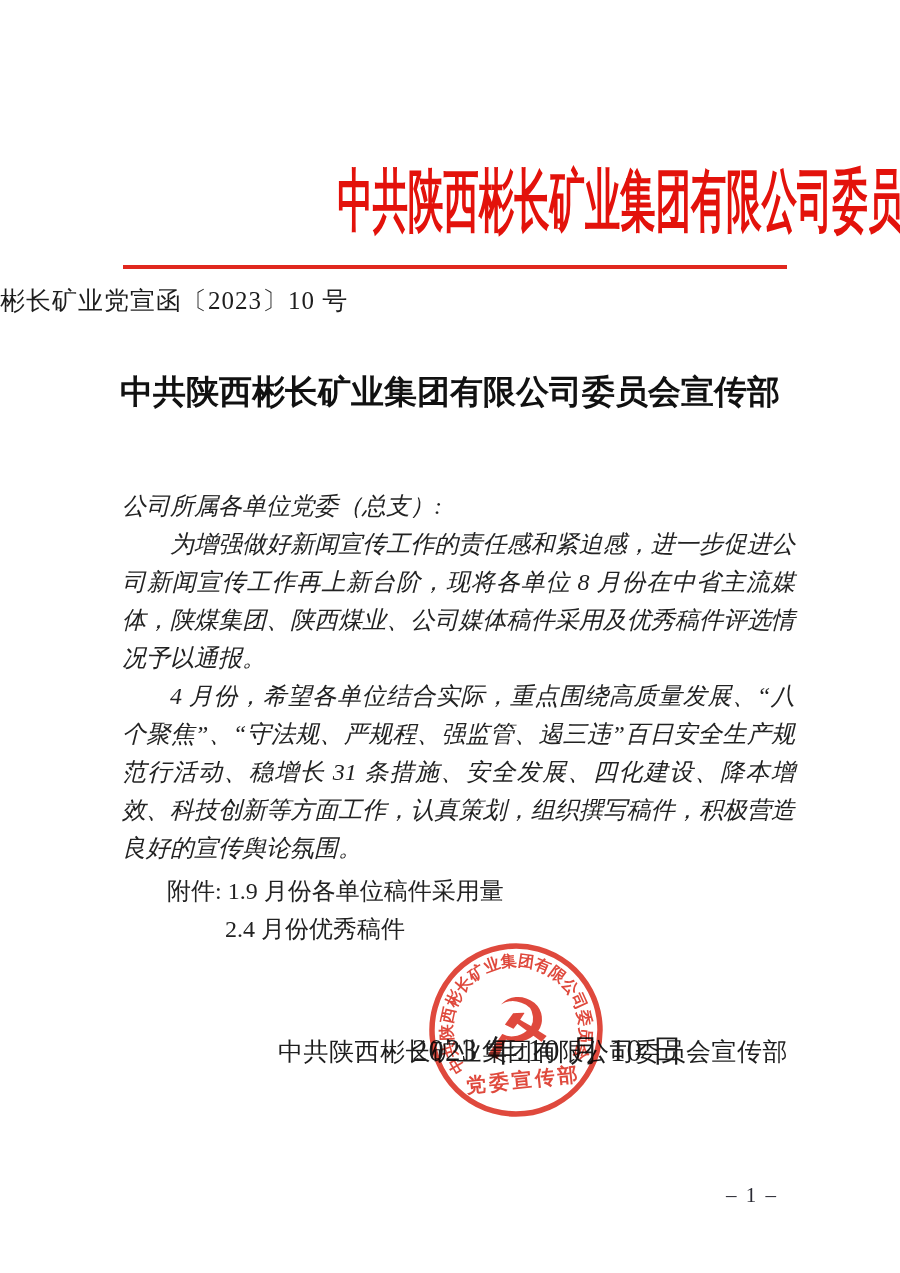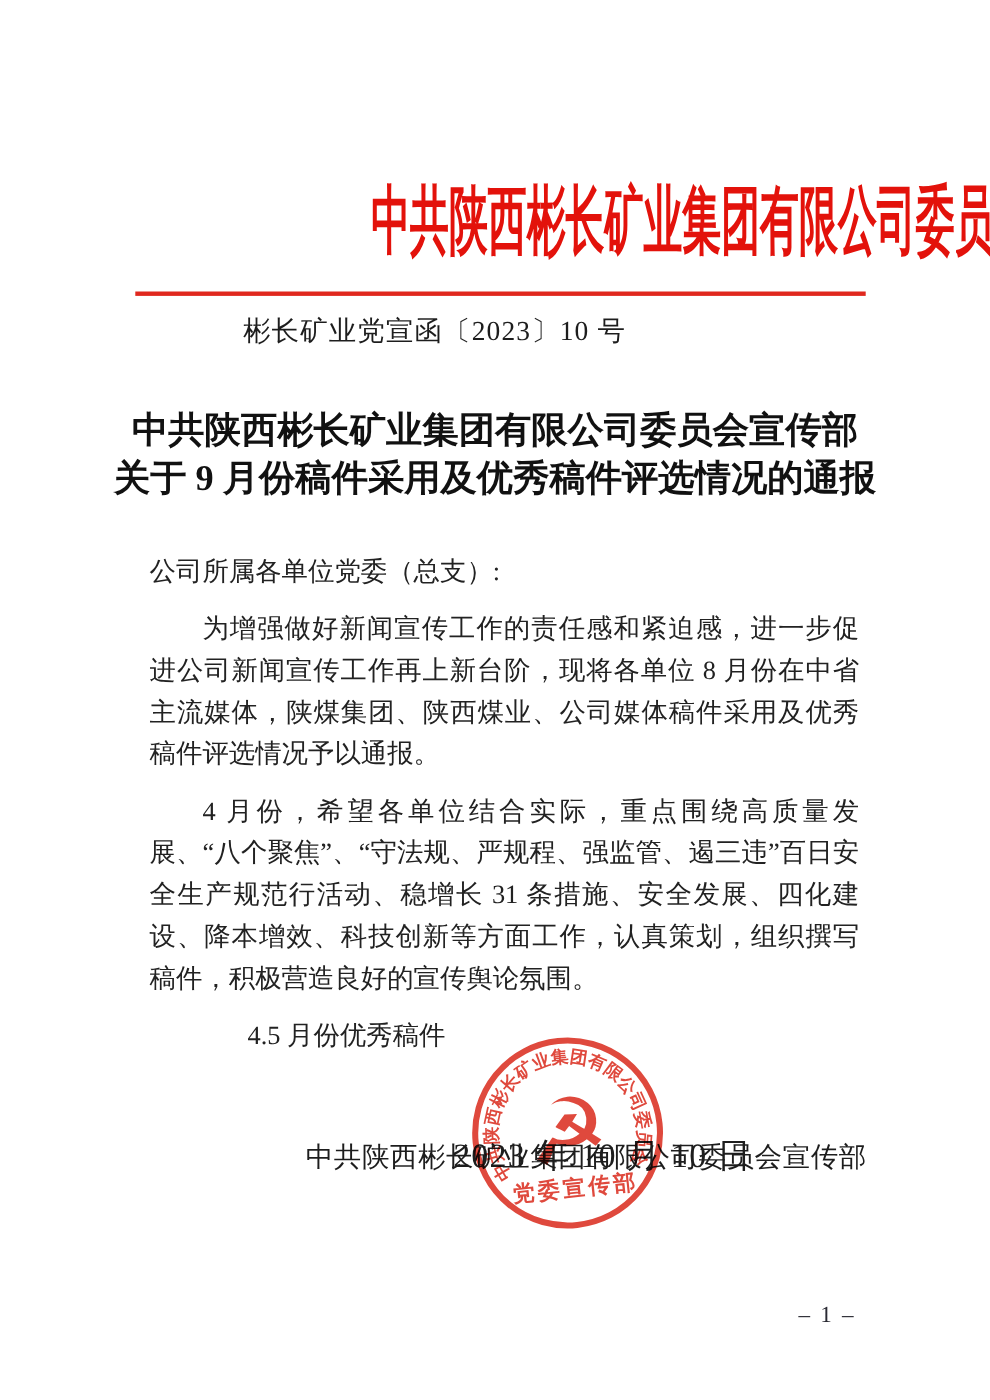--- a/index.html
+++ b/index.html
@@ -7,28 +7,28 @@
     position:relative;width:900px;height:1273px;background:#ffffff;overflow:hidden;
     font-family:"Liberation Serif","DejaVu Serif",serif;color:#1d1d1d;
   }
   
   .red-header{position:absolute;top:164px;left:0;width:100%;text-align:center;line-height:74px;}
   .red-header .stretch{
     display:inline-block;white-space:nowrap;font-weight:bold;font-size:68px;
     transform:translateX(11px) scaleX(0.52);transform-origin:center;
   }
   .red-line{position:absolute;top:265px;left:123px;width:664px;height:4px;}
-  .doc-number{position:absolute;top:284px;left:0;right:110px;text-align:center;font-size:25px;letter-spacing:1px;}
+  .doc-number{position:absolute;top:284px;left:0;right:110px;text-align:left;font-size:25px;letter-spacing:1px;}
   
   .notice-title{position:absolute;top:371px;left:0;width:100%;text-align:center;
     font-size:33px;font-weight:bold;line-height:43px;color:#111;}
   
   .body-text{position:absolute;top:487px;left:122px;width:673px;font-size:24px;line-height:38px;
     text-align:justify;text-justify:inter-ideograph;color:#222;}
-  .body-text p{margin:14px;}
+  .body-text p{margin:0;font-style:italic;}
   .body-text p.indent{text-indent:48px;}
   .attach{margin-top:5px;}
   .attach .line1{padding-left:45px;}
   .attach .line2{padding-left:103px;}
   
   .signature-org{position:absolute;top:1035px;left:278px;font-size:25px;white-space:nowrap;letter-spacing:0.5px;}
   .signature-date{position:absolute;top:1030px;left:412px;font-size:31px;white-space:nowrap;letter-spacing:1px;}
   
   .seal{position:absolute;left:428px;top:942px;width:176px;height:176px;
     mix-blend-mode:multiply;opacity:0.9;transform:rotate(-6deg);}
@@ -43,29 +43,29 @@
   <div class="red-header">
     <span class="stretch" style="color:#e3120b;">中共陕西彬长矿业集团有限公司委员会宣传部</span>
   </div>
 
   <div class="red-line" style="background:#e0281e;"></div>
 
   <div class="doc-number">彬长矿业党宣函〔2023〕10 号</div>
 
   <div class="notice-title">
     <div>中共陕西彬长矿业集团有限公司委员会宣传部</div>
-    <div>关于 9 月份稿件采用及优秀稿件评选情况的通报</div>
   </div>
 
   <div class="body-text">
     <p>公司所属各单位党委（总支）:</p>
     <p class="indent">为增强做好新闻宣传工作的责任感和紧迫感，进一步促进公司新闻宣传工作再上新台阶，现将各单位 8 月份在中省主流媒体，陕煤集团、陕西煤业、公司媒体稿件采用及优秀稿件评选情况予以通报。</p>
     <p class="indent">4 月份，希望各单位结合实际，重点围绕高质量发展、“八个聚焦”、“守法规、严规程、强监管、遏三违”百日安全生产规范行活动、稳增长 31 条措施、安全发展、四化建设、降本增效、科技创新等方面工作，认真策划，组织撰写稿件，积极营造良好的宣传舆论氛围。</p>
     <div class="attach">
-      <div class="line2">4.5 月份优秀稿件</div>
+      <div class="line1"><span>附件: </span><span>1.9 月份各单位稿件采用量</span></div>
+      <div class="line2">2.4 月份优秀稿件</div>
     </div>
   </div>
 
   <div class="signature-org">中共陕西彬长矿业集团有限公司委员会宣传部</div>
   <div class="signature-date">2023 年 10 月 10 日</div>
 
   <div class="seal">
     <svg width="176" height="176" viewBox="0 0 176 176" font-family="Liberation Serif, DejaVu Serif, serif">
       <circle cx="88" cy="88" r="84" fill="none" stroke="#dc3527" stroke-width="5.5"></circle>
       <path id="sealArc" d="M 35.6 124.7 A 64 64 0 1 1 140.4 124.7" fill="none"></path>

